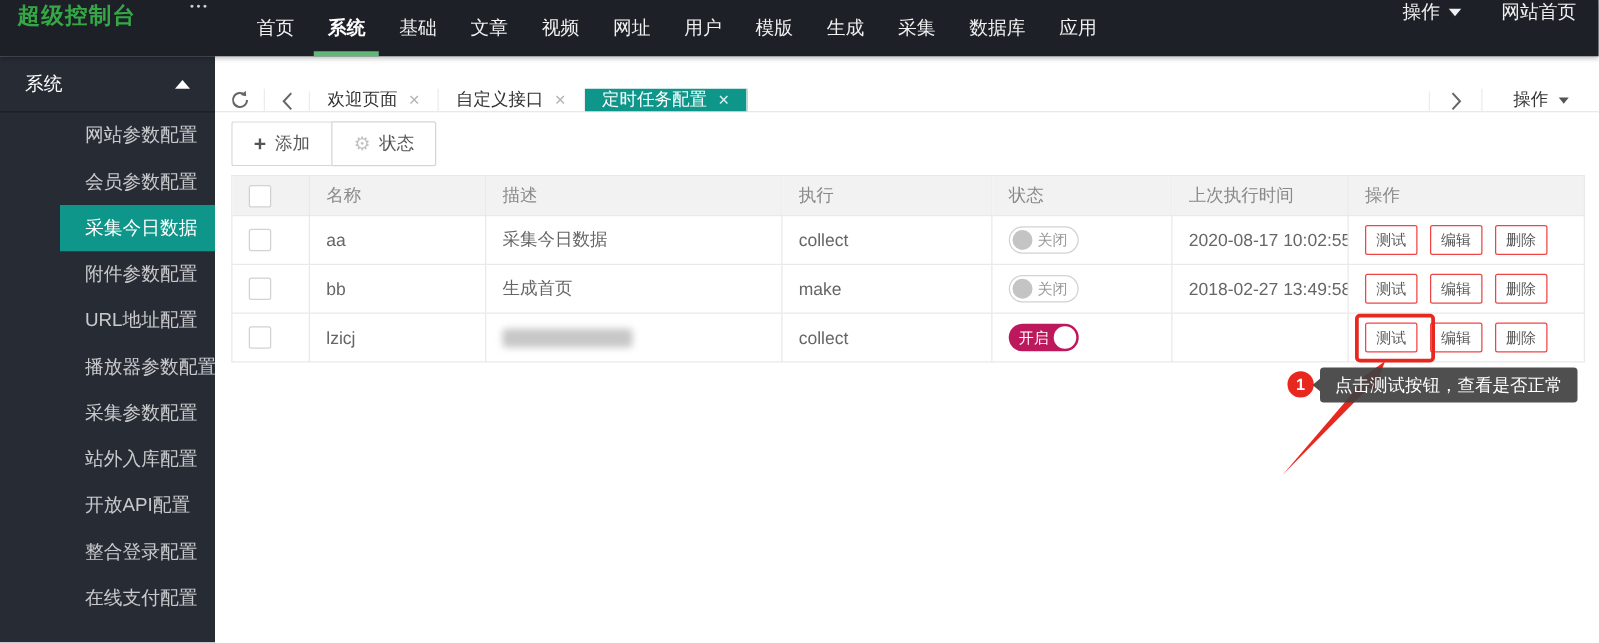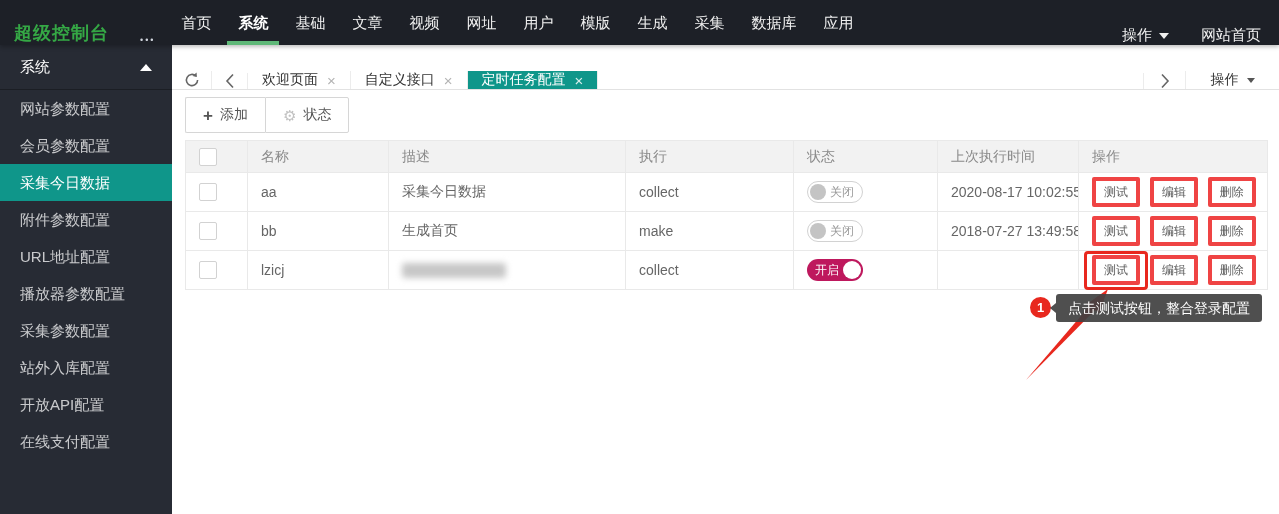--- a/index.html
+++ b/index.html
@@ -2,37 +2,37 @@
 <html><head>
 <meta charset="utf-8">
 <style>
   * { margin:0; padding:0; box-sizing:border-box; }
   html,body { width:1279px; height:514px; overflow:hidden; }
   body { font-family:"Liberation Sans","DejaVu Sans",sans-serif; background:#fff; }
   .app { position:relative; width:1279px; height:514px; overflow:hidden; }
 
   
   .navbar { position:absolute; left:0; top:0; width:1279px; height:45px; background:#1d2027;
-            display:flex; align-items:flex-end; z-index:20; box-shadow:0 2px 4px rgba(0,0,0,.25); }
+            display:flex; align-items:flex-start; z-index:20; box-shadow:0 2px 4px rgba(0,0,0,.25);gap:12px; }
   .logo { color:#35a845; font-size:18px; font-weight:bold; padding-left:14px; width:140px; letter-spacing:1px; }
   .nav-more { color:#cfd3dc; font-size:9px; letter-spacing:2px; margin-right:26px; cursor:pointer; }
   .nav-items { display:flex; gap:27px; height:45px; align-items:center; }
   .nav-item { position:relative; color:#f0f0f0; font-size:15px; height:45px; line-height:45px; cursor:pointer; white-space:nowrap; }
   .nav-item.active { font-weight:bold; color:#fff; }
   .nav-item.active::after { content:""; position:absolute; left:-11px; right:-11px; bottom:0; height:4px; background:#5FB878; }
   .nav-right { margin-left:auto; display:flex; align-items:center; gap:32px; padding-right:18px; }
   .nav-op, .nav-home { color:#f0f0f0; font-size:15px; cursor:pointer; display:flex; align-items:center; gap:7px; white-space:nowrap; }
   .caret-down { width:0; height:0; border-left:5px solid transparent; border-right:5px solid transparent; border-top:6px solid #f0f0f0; display:inline-block; }
 
   
   .sidebar { position:absolute; left:0; top:45px; width:172px; height:469px; background:#272b34; overflow:hidden; z-index:10; }
   .side-header { height:45px; display:flex; align-items:center; justify-content:space-between;
                  padding:0 20px; color:#fff; font-size:15px; border-bottom:1px solid #1b1e24; cursor:pointer; }
   .tri-up { width:0; height:0; border-left:6px solid transparent; border-right:6px solid transparent; border-bottom:7px solid #fff; display:inline-block; }
-  .side-item { height:37px; line-height:37px; padding-left:20px; color:rgba(255,255,255,.75); font-size:15px; cursor:pointer; white-space:nowrap; }
+  .side-item { height:37px; line-height:37px; padding-left:20px; color:rgba(255,255,255,.75); font-size:15px; cursor:pointer; white-space:nowrap;margin-left:48px; }
   .side-item.active { background:#0f968a; color:#fff; }
 
   
   .main { position:absolute; left:172px; top:45px; width:1107px; height:469px; }
 
   
   .tabbar { height:45px; background:#fff; border-bottom:1px solid #e2e2e2; display:flex; align-items:flex-end; }
   .tab-icon-btn { width:40px; display:flex; align-items:center; justify-content:center; border-right:1px solid #ececec; cursor:pointer; }
   .tab-prev { width:36px; }
   .tab { display:flex; align-items:center; gap:9px; padding:0 14px; font-size:14px; color:#333;
@@ -67,21 +67,21 @@
   .cb { width:18px; height:18px; border:1px solid #d2d2d2; border-radius:2px; background:#fff; display:inline-block; vertical-align:middle; cursor:pointer; }
 
   .switch { display:inline-flex; align-items:center; height:22px; border-radius:12px; vertical-align:middle; cursor:pointer; }
   .switch.off { border:1px solid #d2d2d2; background:#fff; padding:0 8px 0 2px; gap:4px; }
   .switch.off .knob { width:16px; height:16px; border-radius:50%; background:#c4c4c4; }
   .switch.off .sw-label { color:#999; font-size:12px; }
   .switch.on { background:#be185d; padding:0 2px 0 8px; gap:4px; }
   .switch.on .knob { width:18px; height:18px; border-radius:50%; background:#fff; }
   .switch.on .sw-label { color:#fff; font-size:12px; }
 
-  .act-btn { display:inline-block; padding:4px 8px; border:4px solid #ef4444; border-radius:2px; background:#fff;
+  .act-btn { display:inline-block; padding:4px 8px; border:1px solid #ef4444; border-radius:2px; background:#fff;
              color:#595959; font-size:12px; margin-right:6px; cursor:pointer; line-height:1.2; }
 
   
   .arrow-svg { position:absolute; left:0; top:0; width:1107px; height:424px; z-index:4; pointer-events:none; }
   .highlight-box { position:absolute; left:912px; top:161px; width:64px; height:39px;
                    border:3px solid #e8281e; border-radius:4px; z-index:6; pointer-events:none; }
   .step-circle { position:absolute; left:858px; top:207px; width:21px; height:21px; border-radius:50%;
                  background:#e8281e; color:#fff; font-size:13px; font-weight:bold;
                  display:flex; align-items:center; justify-content:center; z-index:5; }
   .anno-tooltip { position:absolute; left:884px; top:204px; height:28px; line-height:28px; padding:0 12px;
@@ -132,20 +132,21 @@
     </div>
     <div class="side-item">网站参数配置</div>
     <div class="side-item">会员参数配置</div>
     <div class="side-item active">采集今日数据</div>
     <div class="side-item">附件参数配置</div>
     <div class="side-item">URL地址配置</div>
     <div class="side-item">播放器参数配置</div>
     <div class="side-item">采集参数配置</div>
     <div class="side-item">站外入库配置</div>
     <div class="side-item">开放API配置</div>
+    <div class="side-item">整合登录配置</div>
     <div class="side-item">在线支付配置</div>
   </div>
 
   <div class="main">
 
     <div class="tabbar">
       <div class="tab-icon-btn">
         <svg width="18" height="18" viewBox="0 0 18 18">
           <path d="M14.6 9a5.6 5.6 0 1 1-1.7-4" fill="none" stroke="#666" stroke-width="1.6"></path>
           <path d="M13.6 1.6 L13.9 6 L9.6 5 Z" fill="#666"></path>
@@ -237,21 +238,21 @@
             <td class="cb-cell"><span class="cb"></span></td>
             <td>bb</td>
             <td>生成首页</td>
             <td>make</td>
             <td>
               <span class="switch off">
                 <span class="knob"></span>
                 <span class="sw-label">关闭</span>
               </span>
             </td>
-            <td>2018-07-27 13:49:58</td>
+            <td>2018-02-27 13:49:58</td>
             <td>
               <span class="act-btn">测试</span>
               <span class="act-btn">编辑</span>
               <span class="act-btn">删除</span>
             </td>
           </tr>
           <tr>
             <td class="cb-cell"><span class="cb"></span></td>
             <td>lzicj</td>
             <td><span class="redacted"></span></td>
@@ -271,17 +272,17 @@
           </tr>
         </tbody>
       </table>
 
       <svg class="arrow-svg" viewBox="0 0 1107 424">
         <polygon points="854,290 926,206 932,211" fill="#e8281e"></polygon>
         <polygon points="936,199 915,214 927,223" fill="#e8281e"></polygon>
       </svg>
       <div class="highlight-box"></div>
       <div class="step-circle">1</div>
-      <div class="anno-tooltip">点击测试按钮，整合登录配置</div>
+      <div class="anno-tooltip">点击测试按钮，查看是否正常</div>
 
     </div>
   </div>
 </div>
 
 </body></html>

